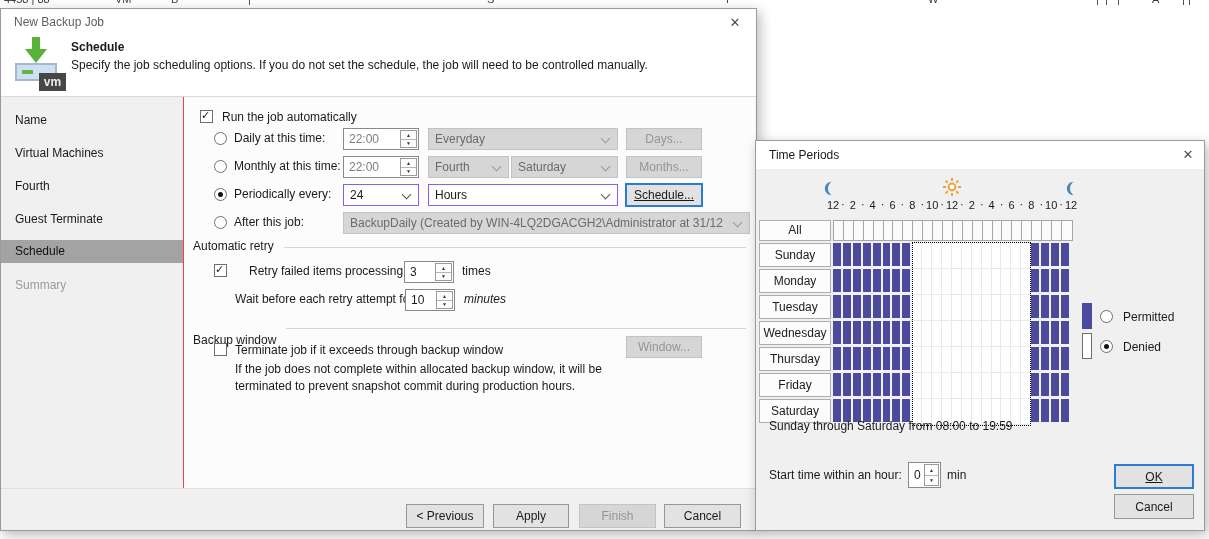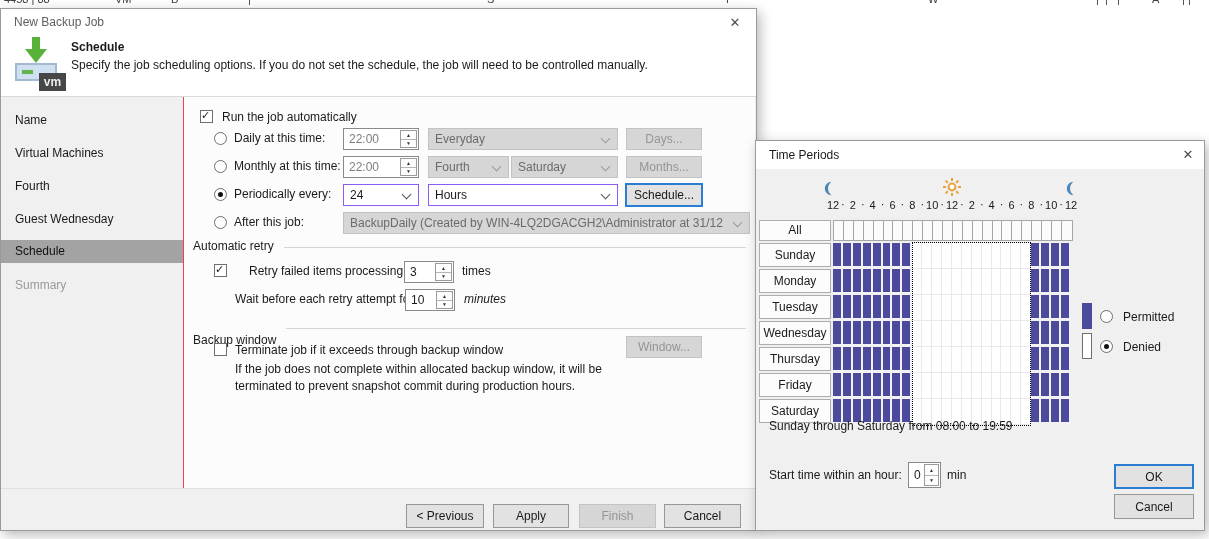--- a/index.html
+++ b/index.html
@@ -47,21 +47,21 @@
   .combo{position:absolute;height:22px;box-sizing:border-box;border:1px solid #8b5cf6;background:#fff;overflow:hidden;}
   .combo .cval{position:absolute;left:6px;top:3px;white-space:nowrap;}
   .combo.dis{background:#d6d6d6;border-color:#c2c2c2;}
   .combo.dis .cval{color:#6b6b6b;}
   .chev{position:absolute;right:8px;top:6px;width:6px;height:6px;border-right:1.5px solid #555;border-bottom:1.5px solid #555;transform:rotate(45deg);}
   .combo.dis .chev{border-color:#9a9a9a;}
 
   .wbtn{position:absolute;box-sizing:border-box;background:#e2e2e2;border:1px solid #979797;
         display:flex;align-items:center;justify-content:center;font-size:12px;color:#1a1a1a;}
   .wbtn.dis{background:#d6d6d6;border-color:#c3c3c3;color:#959595;}
-  .wbtn.focus{border:2px solid #2b7cd3;}
+  .wbtn.focus{border:2px solid #2b7cd3;text-decoration:underline;}
 
   
   .vmicon{position:absolute;left:14px;top:28px;width:52px;height:54px;}
   .vmicon .win{position:absolute;left:0;top:26px;width:42px;height:18px;background:#cfe0f0;border:2px solid #a2b9d0;box-sizing:border-box;}
   .vmicon .minus{position:absolute;left:7px;top:33px;width:11px;height:4px;background:#61b54a;}
   .vmicon .arrow{position:absolute;left:9px;top:0px;}
   .vmicon .vmbox{position:absolute;left:24px;top:36px;width:27px;height:18px;background:#474747;color:#ececec;
                  font-weight:bold;font-size:12px;text-align:center;line-height:18px;}
 
   
@@ -116,21 +116,21 @@
       </svg>
       <span class="vmbox">vm</span>
     </div>
     <span class="hdr-title">Schedule</span>
     <span class="hdr-desc">Specify the job scheduling options. If you do not set the schedule, the job will need to be controlled manually.</span>
 
     <div class="sidebar">
       <div class="side-item" style="top:12px;">Name</div>
       <div class="side-item" style="top:45px;">Virtual Machines</div>
       <div class="side-item" style="top:78px;">Fourth</div>
-      <div class="side-item" style="top:111px;">Guest Wednesday</div>
+      <div class="side-item" style="top:111px;">Guest Terminate</div>
       <div class="side-item selected" style="top:143px;">Schedule</div>
       <div class="side-item disabled" style="top:177px;">Summary</div>
     </div>
     <div class="content"></div>
 
     <span class="cb" style="left:199px;top:101px;">
         <span class="check-glyph">✓</span>
       </span>
     <span class="lbl" style="left:221px;top:101px;">Run the job automatically</span>
 

